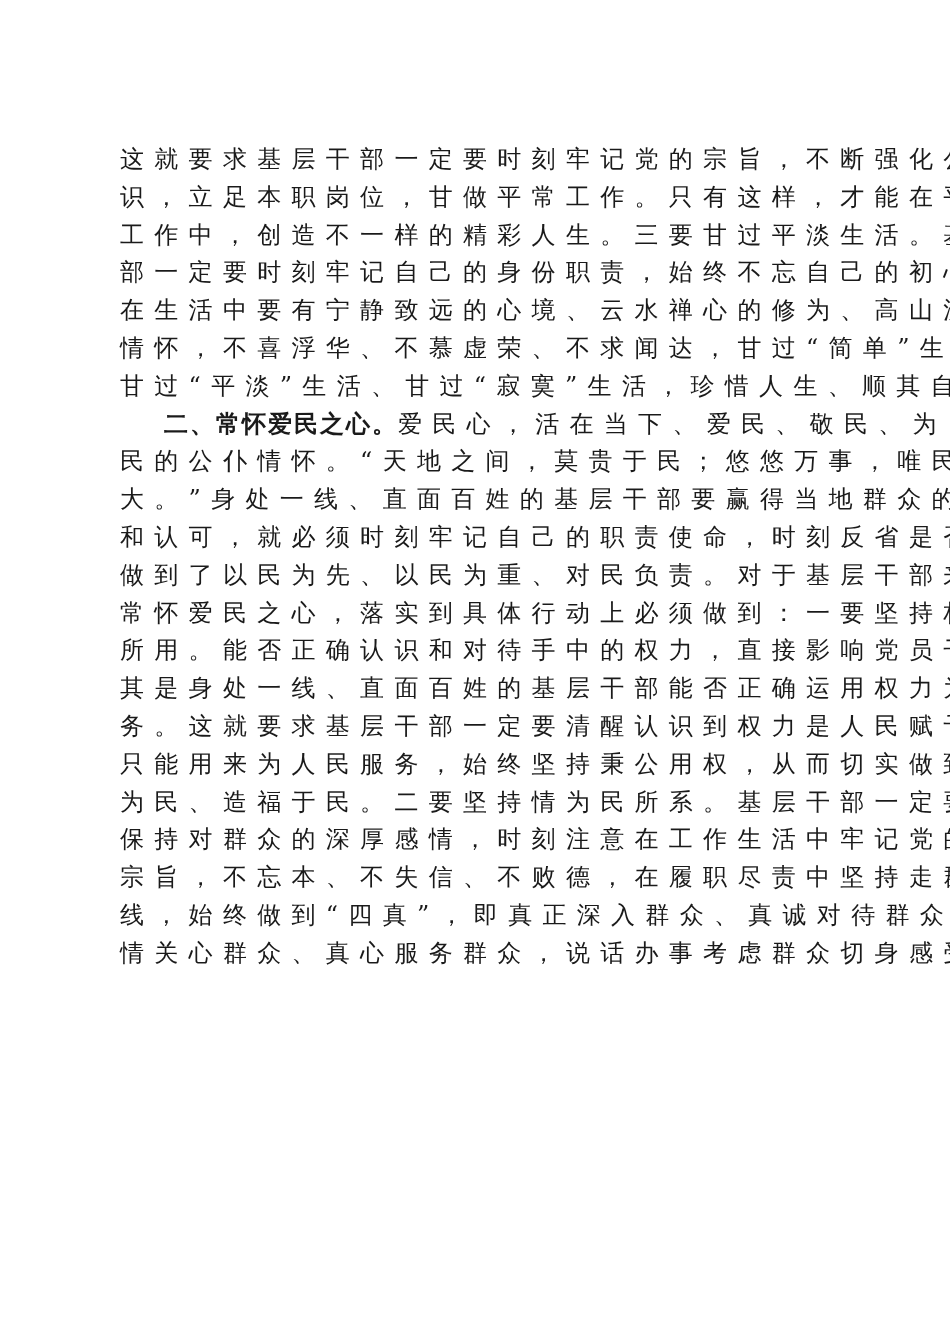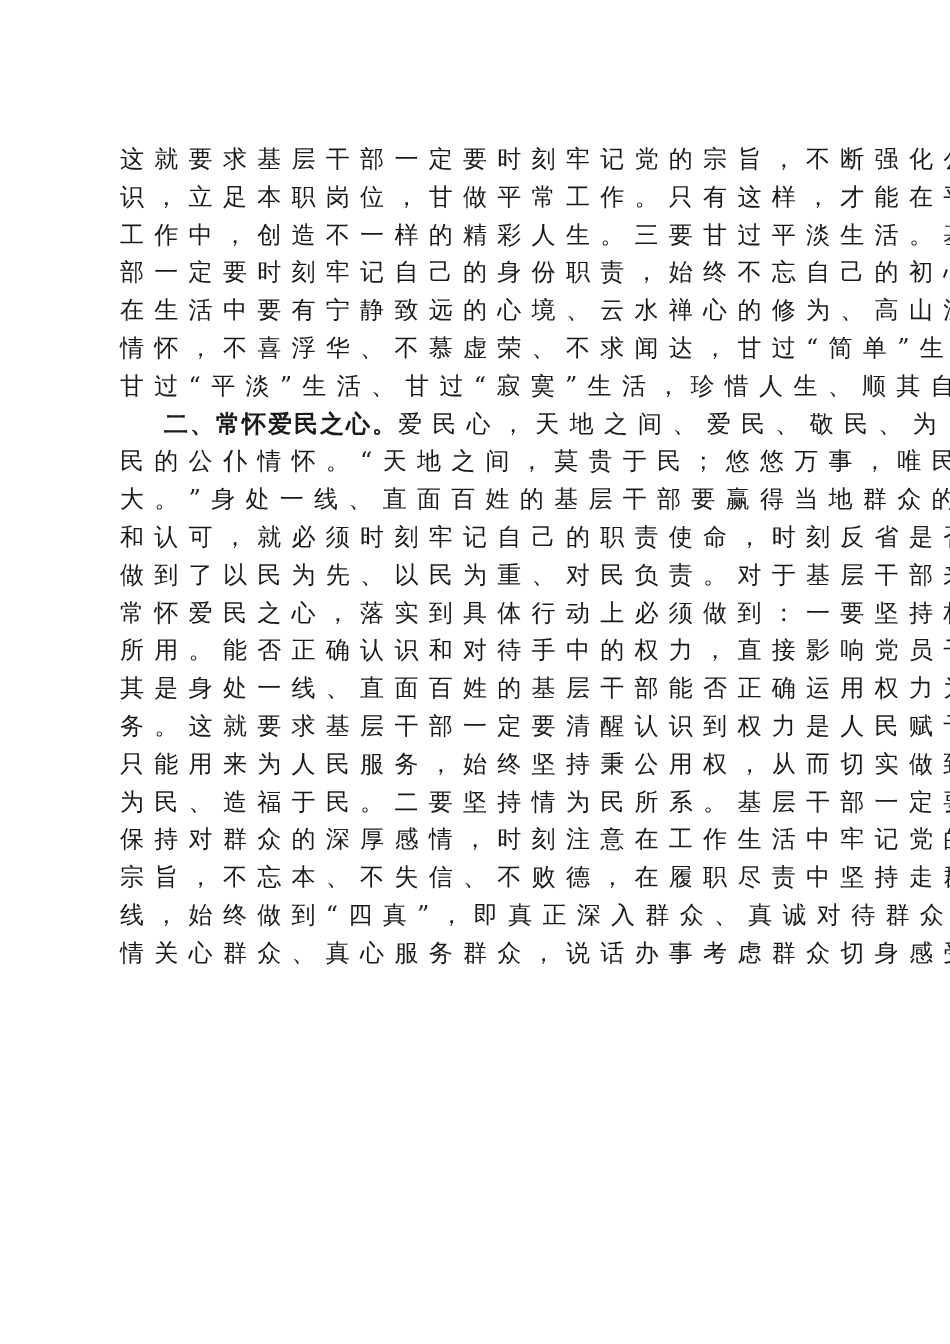--- a/index.html
+++ b/index.html
@@ -45,21 +45,21 @@
 <div class="page">
   <div class="line">这就要求基层干部一定要时刻牢记党的宗旨，不断强化公仆意</div>
   <div class="line">识，立足本职岗位，甘做平常工作。只有这样，才能在平常的</div>
   <div class="line">工作中，创造不一样的精彩人生。三要甘过平淡生活。基层干</div>
   <div class="line">部一定要时刻牢记自己的身份职责，始终不忘自己的初心使命。</div>
   <div class="line">在生活中要有宁静致远的心境、云水禅心的修为、高山流水的</div>
   <div class="line">情怀，不喜浮华、不慕虚荣、不求闻达，甘过“简单”生活、</div>
   <div class="line">甘过“平淡”生活、甘过“寂寞”生活，珍惜人生、顺其自然、</div>
 
   <div class="line">
-    <span class="indent"></span><span class="heading">二、常怀爱民之心。</span><span>爱民心，天地之间、爱民、敬民、为</span>
+    <span class="indent"></span><span class="heading">二、常怀爱民之心。</span><span>爱民心，活在当下、爱民、敬民、为</span>
   </div>
   <div class="line">民的公仆情怀。“天地之间，莫贵于民；悠悠万事，唯民为</div>
   <div class="line">大。”身处一线、直面百姓的基层干部要赢得当地群众的信任</div>
   <div class="line">和认可，就必须时刻牢记自己的职责使命，时刻反省是否真正</div>
   <div class="line">做到了以民为先、以民为重、对民负责。对于基层干部来讲，</div>
   <div class="line">常怀爱民之心，落实到具体行动上必须做到：一要坚持权为民</div>
   <div class="line">所用。能否正确认识和对待手中的权力，直接影响党员干部尤</div>
   <div class="line">其是身处一线、直面百姓的基层干部能否正确运用权力为民服</div>
   <div class="line">务。这就要求基层干部一定要清醒认识到权力是人民赋予的，</div>
   <div class="line">只能用来为人民服务，始终坚持秉公用权，从而切实做到用权</div>

